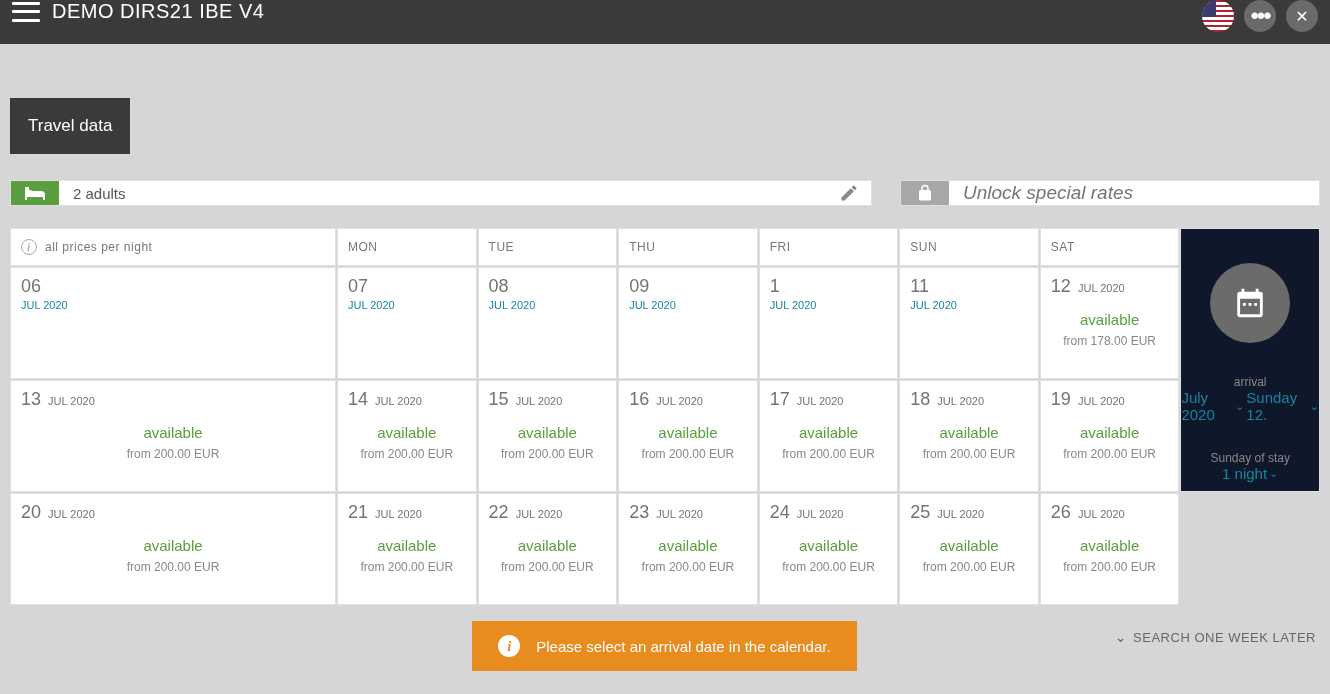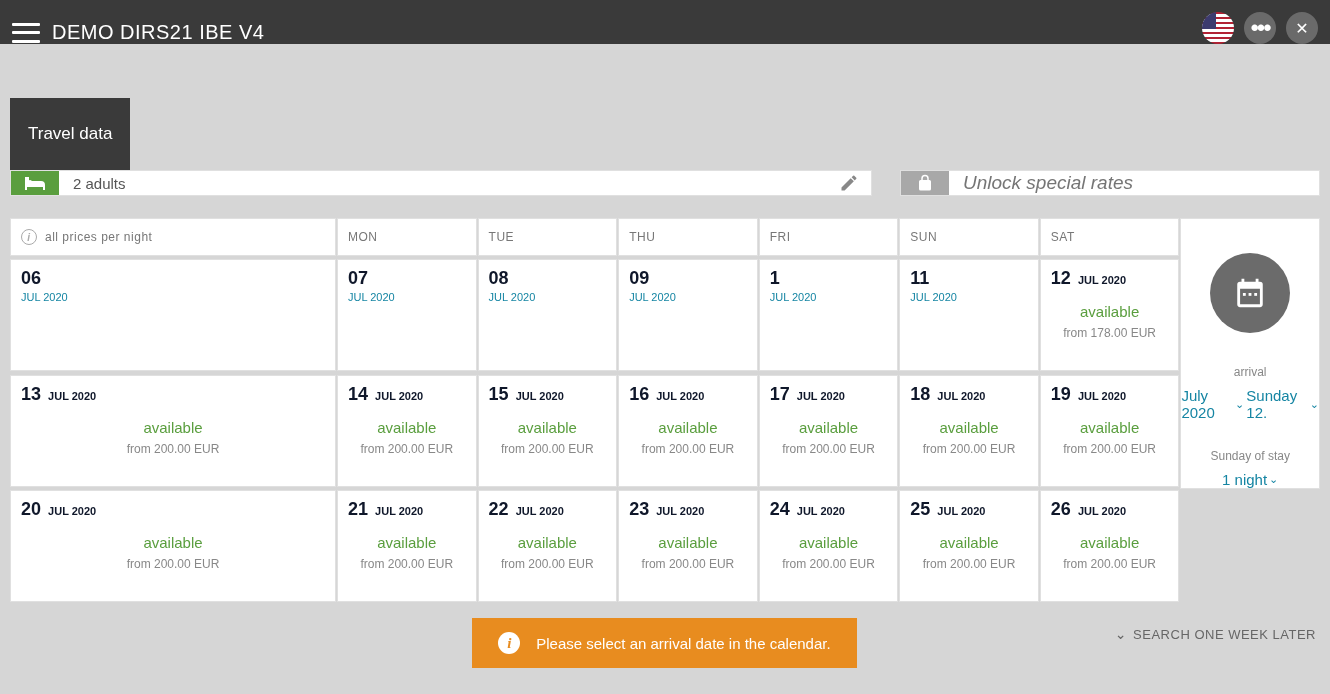--- a/index.html
+++ b/index.html
@@ -1,51 +1,51 @@
 <!DOCTYPE html>
 <html><head>
 <meta charset="utf-8">
 <style>
 *{box-sizing:border-box;margin:0;padding:0}
 body{font-family:Arial,Helvetica,sans-serif;background:#d6d6d6;width:1330px;height:694px;overflow:hidden;color:#555}
-.header{height:44px;background:#3a3a3a;display:flex;align-items:flex-end;padding:0 12px;justify-content:space-between}
+.header{height:44px;background:#3a3a3a;display:flex;align-items:flex-start;padding:0 12px;justify-content:space-between}
 .header-left{display:flex;align-items:center;gap:12px}
 .hamburger{width:28px;height:20px;display:flex;flex-direction:column;justify-content:space-between;cursor:pointer}
 .hamburger span{height:3px;background:#fff;border-radius:1px}
 .app-title{color:#fff;font-size:20px;font-weight:400;letter-spacing:.5px}
 .header-right{display:flex;align-items:center;gap:10px}
 .circ-btn{width:32px;height:32px;border-radius:50%;background:#6a6a6a;display:flex;align-items:center;justify-content:center;cursor:pointer;color:#fff;font-size:16px}
 .flag{width:32px;height:32px;border-radius:50%;background:linear-gradient(#b22234 0 7.7%,#fff 7.7% 15.4%,#b22234 15.4% 23.1%,#fff 23.1% 30.8%,#b22234 30.8% 38.5%,#fff 38.5% 46.2%,#b22234 46.2% 53.9%,#fff 53.9% 61.6%,#b22234 61.6% 69.3%,#fff 69.3% 77%,#b22234 77% 84.7%,#fff 84.7% 92.4%,#b22234 92.4% 100%);position:relative;overflow:hidden;cursor:pointer}
 .flag::before{content:"";position:absolute;top:0;left:0;width:45%;height:54%;background:#3c3b6e}
 .dots{font-size:24px;letter-spacing:-2px;line-height:0}
 .content{padding:0 10px}
-.tab{display:inline-block;background:#3a3a3a;color:#fff;font-size:17px;padding:26px 18px;margin-top:54px;font-weight:300}
-.filters{display:flex;gap:28px;}
+.tab{display:inline-block;background:#3a3a3a;color:#fff;font-size:17px;padding:18px 18px;margin-top:54px;font-weight:300}
+.filters{display:flex;gap:28px;margin-top:26px}
 .filter-row1,.filter-row2{display:flex;position:relative}
 .filter-row1{flex:1;background:#fff;border:1px solid #e0e0e0}
 .green-badge{width:48px;background:#5a9e3e;display:flex;align-items:center;justify-content:center}
 .adults{flex:1;display:flex;align-items:center;padding:0 14px;font-size:15px;color:#555}
 .edit-ic{width:44px;display:flex;align-items:center;justify-content:center;cursor:pointer}
 .filter-row2{width:420px;background:#fff;border:1px solid #e0e0e0}
 .gray-badge{width:48px;background:#a8a8a8;display:flex;align-items:center;justify-content:center}
 .unlock{flex:1;display:flex;align-items:center;padding:0 14px}
 .unlock input{border:none;outline:none;font-size:19px;font-style:italic;color:#888;width:100%}
 .grid{margin-top:22px;display:grid;grid-template-columns:326px repeat(7,1fr);gap:1px}
 .side-head,.day-head{background:#fff;border:1px solid #e0e0e0;height:38px;display:flex;align-items:center;padding:0 10px;font-size:12px;color:#777;letter-spacing:.5px}
 .side-head{gap:8px}
 .info-ic{display:inline-flex;width:16px;height:16px;border:1.5px solid #aaa;border-radius:50%;align-items:center;justify-content:center;font-size:10px;font-style:italic;font-weight:bold;color:#aaa}
-.side-panel{grid-row:span 3;background:#ffffff;border:1px solid #e0e0e0;display:flex;flex-direction:column;align-items:center;padding-top:34px}
+.side-panel{grid-row:span 3;background:#0f172a;border:1px solid #e0e0e0;display:flex;flex-direction:column;align-items:center;padding-top:34px}
 .cal-ic{width:80px;height:80px;border-radius:50%;background:#6b6b6b;display:flex;align-items:center;justify-content:center}
 .cal-ic svg{fill:#fff}
 .side-label{font-size:12px;color:#888;margin-top:32px}
-.side-links{display:flex;gap:2px;margin-top:8px}
+.side-links{display:flex;gap:2px;margin-top:0}
 .side-link{color:#1585a3;font-size:15px;cursor:pointer;display:flex;align-items:center;gap:2px}
 .side-link .chev{font-size:11px}
 .cell{background:#fff;border:1px solid #e0e0e0;height:112px;padding:8px 10px;position:relative}
-.cell-date{color:#0f172a;font-size:18px;font-weight:700}
+.cell-date{color:#737373;font-size:18px;font-weight:400}
 .cell-sub{color:#1585a3;font-size:11px;margin-top:2px}
 .cell-date.inline .sub{font-size:11px;margin-left:4px}
 .avail{text-align:center;color:#5a9e3e;font-size:15px;margin-top:14px}
 .price{text-align:center;font-size:12px;color:#888;margin-top:6px}
 .footer{display:flex;justify-content:space-between;align-items:flex-start;margin-top:16px;padding:0 4px}
 .toast{margin:0 auto;background:#e88c1f;color:#fff;display:flex;align-items:center;gap:16px;padding:14px 26px;font-size:15px}
 .toast-ic{width:22px;height:22px;border-radius:50%;background:#fff;color:#e88c1f;display:flex;align-items:center;justify-content:center;font-weight:bold;font-style:italic;font-family:serif}
 .later{color:#666;font-size:13px;letter-spacing:.5px;cursor:pointer;display:flex;align-items:center;gap:6px;margin-top:8px}
 .later .chev{font-size:14px}
 </style>

